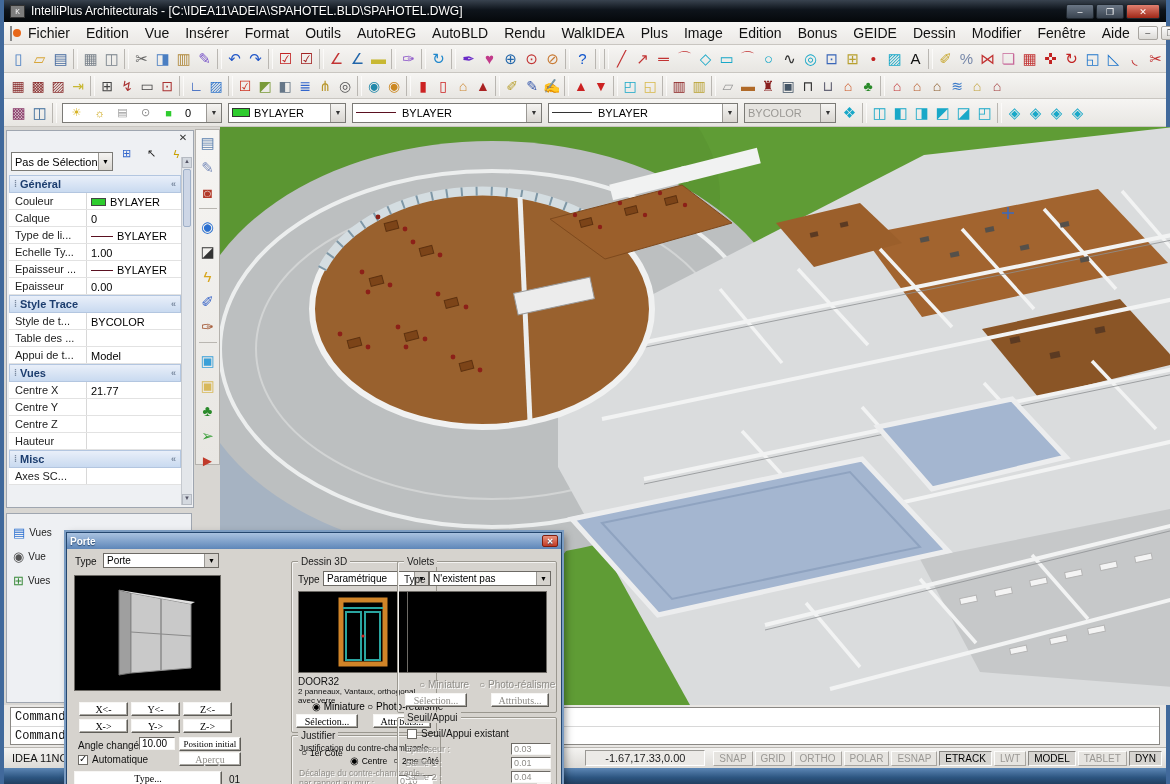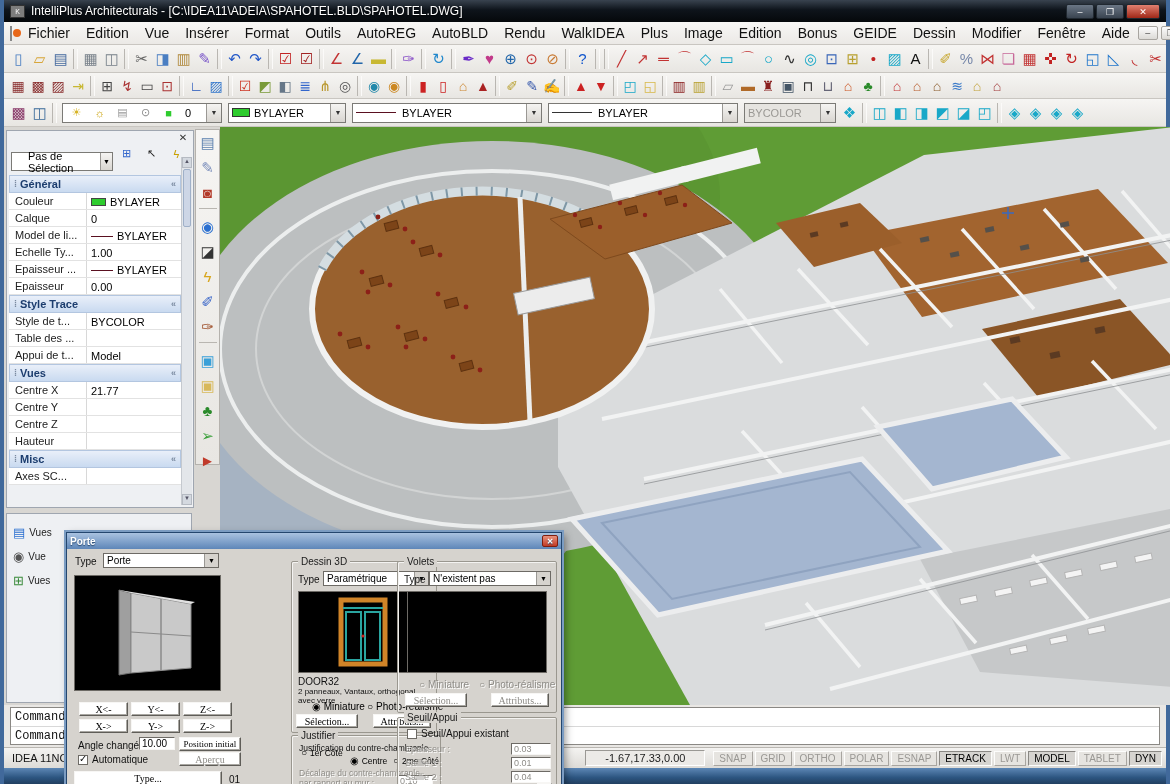--- a/index.html
+++ b/index.html
@@ -63,21 +63,21 @@
     display:flex; flex-direction:column; align-items:center; padding-top:2px; }
   .vtoolbar .tb-icon { width:21px; height:21px; margin-bottom:4px; }
   .vtoolbar .tb-sep { width:18px; height:4px; border:none; border-top:1px solid #b9b6b1; margin:1px 0 4px; }
 
   
   .props-panel { position:absolute; left:2px; top:3px; width:188px; height:378px;
     background:#eef0f3; border:1px solid #9fa6b0; font-size:11px; }
   .pp-close { position:absolute; right:3px; top:1px; font-size:10px; color:#333; width:14px; text-align:center; cursor:default; }
   .pp-head { display:flex; align-items:center; gap:3px; padding:5px 4px 4px 4px; }
   .sel-combo { width:106px; height:19px; background:#fff; border:1px solid #7b7a76; font-size:11px;
-    display:flex; align-items:center; padding-left:16px;margin-top:16px; }
+    display:flex; align-items:center; padding-left:3px;margin-top:16px; }
   .sel-combo .arrow { margin-left:auto; width:14px; height:100%; background:linear-gradient(#f5f4f2,#d9d6d1);
     border-left:1px solid #9a9894; display:flex; align-items:center; justify-content:center; font-size:7px; }
   .psec { margin:0 12px 0 2px; }
   .psec-h { height:18px; background:linear-gradient(#e9eff9,#c9daf0); border:1px solid #b3c6e0;
     display:flex; align-items:center; font-weight:bold; color:#1c3d6e; padding:0 4px; gap:4px; }
   .psec-h .grip { color:#7a8aa0; font-size:9px; letter-spacing:-1px; }
   .psec-h .chev { margin-left:auto; color:#7a8aa0; font-size:9px; }
   .prow { display:flex; height:17px; border-bottom:1px solid #e2e2e2; background:#fff; }
   .plab { width:78px; border-right:1px solid #d8d8d8; padding:2px 0 0 6px; color:#222; white-space:nowrap; overflow:hidden; }
   .pval { flex:1; padding:2px 0 0 4px; display:flex; align-items:center; white-space:nowrap; overflow:hidden; }
@@ -556,21 +556,21 @@
             </div>
 
             <div class="prow" data-name="property-row">
               <span class="plab">Calque</span>
               <span class="pval">
                 <span>0</span>
               </span>
             </div>
 
             <div class="prow" data-name="property-row">
-              <span class="plab">Model de li...</span>
+              <span class="plab">Type de li...</span>
               <span class="pval">
                 <i class="sw" data-swatch="line"></i>
                 <span>BYLAYER</span>
               </span>
             </div>
 
             <div class="prow" data-name="property-row">
               <span class="plab">Echelle Ty...</span>
               <span class="pval">
                 <span>1.00</span>

